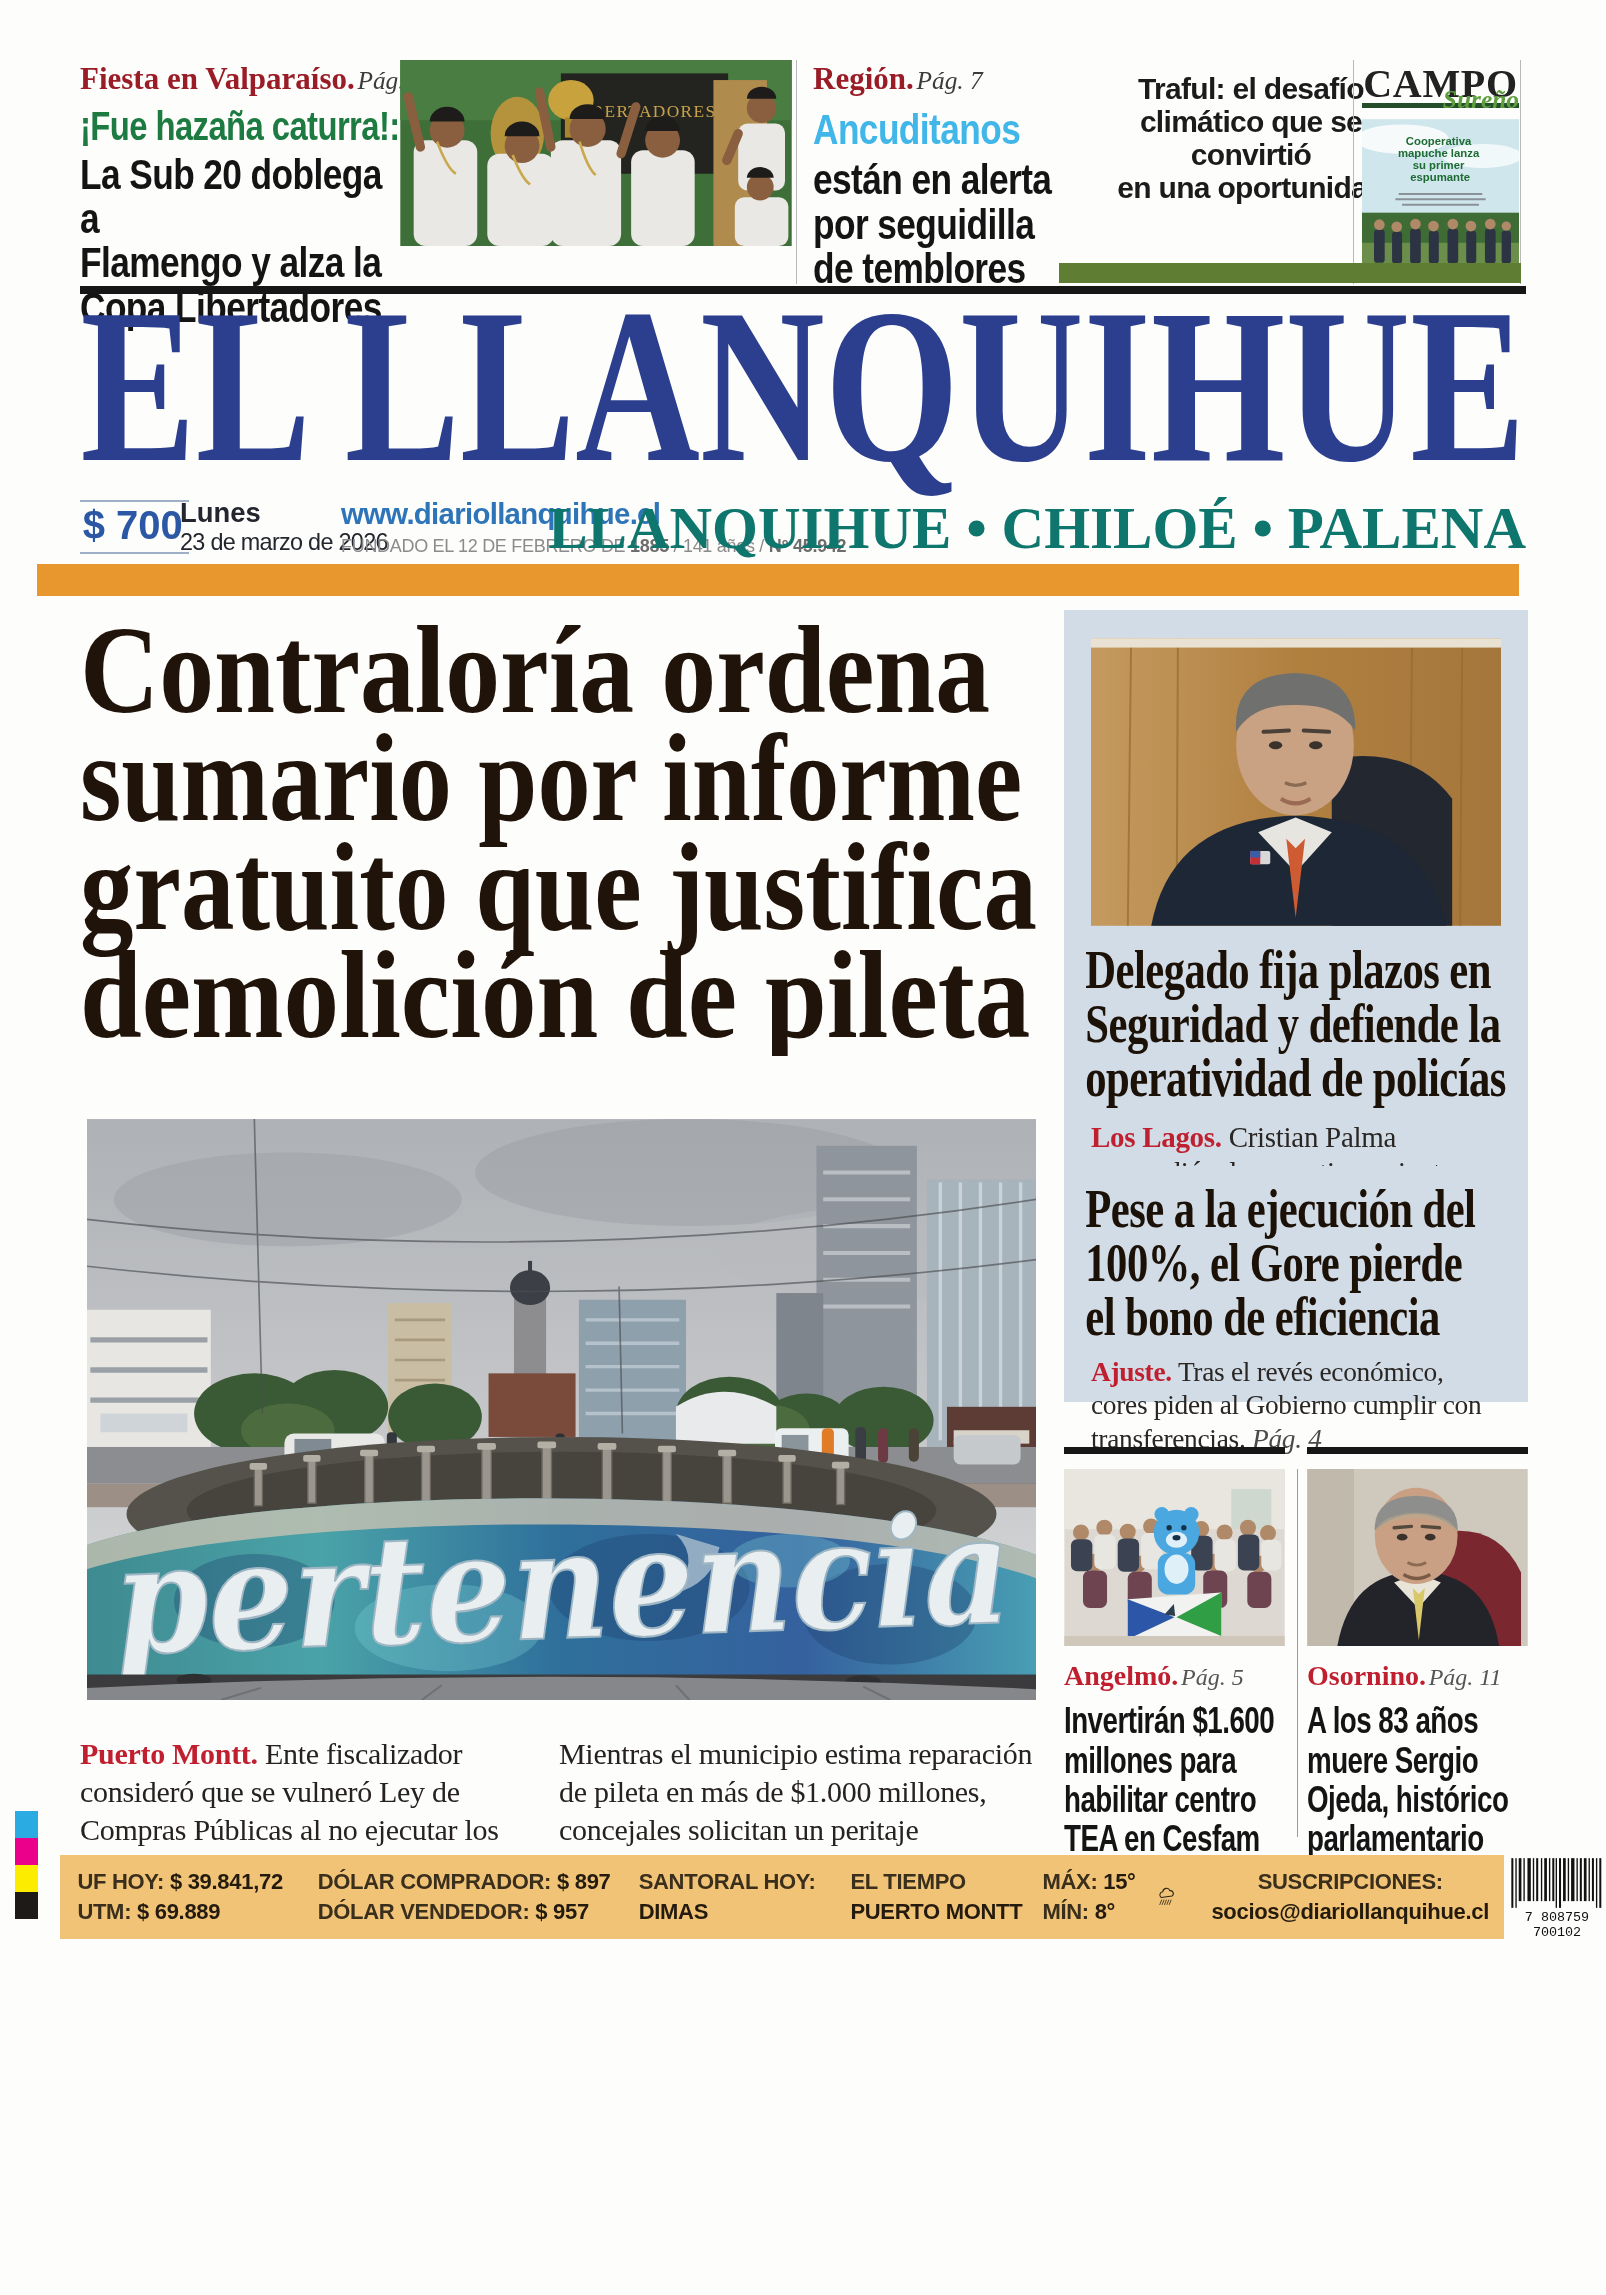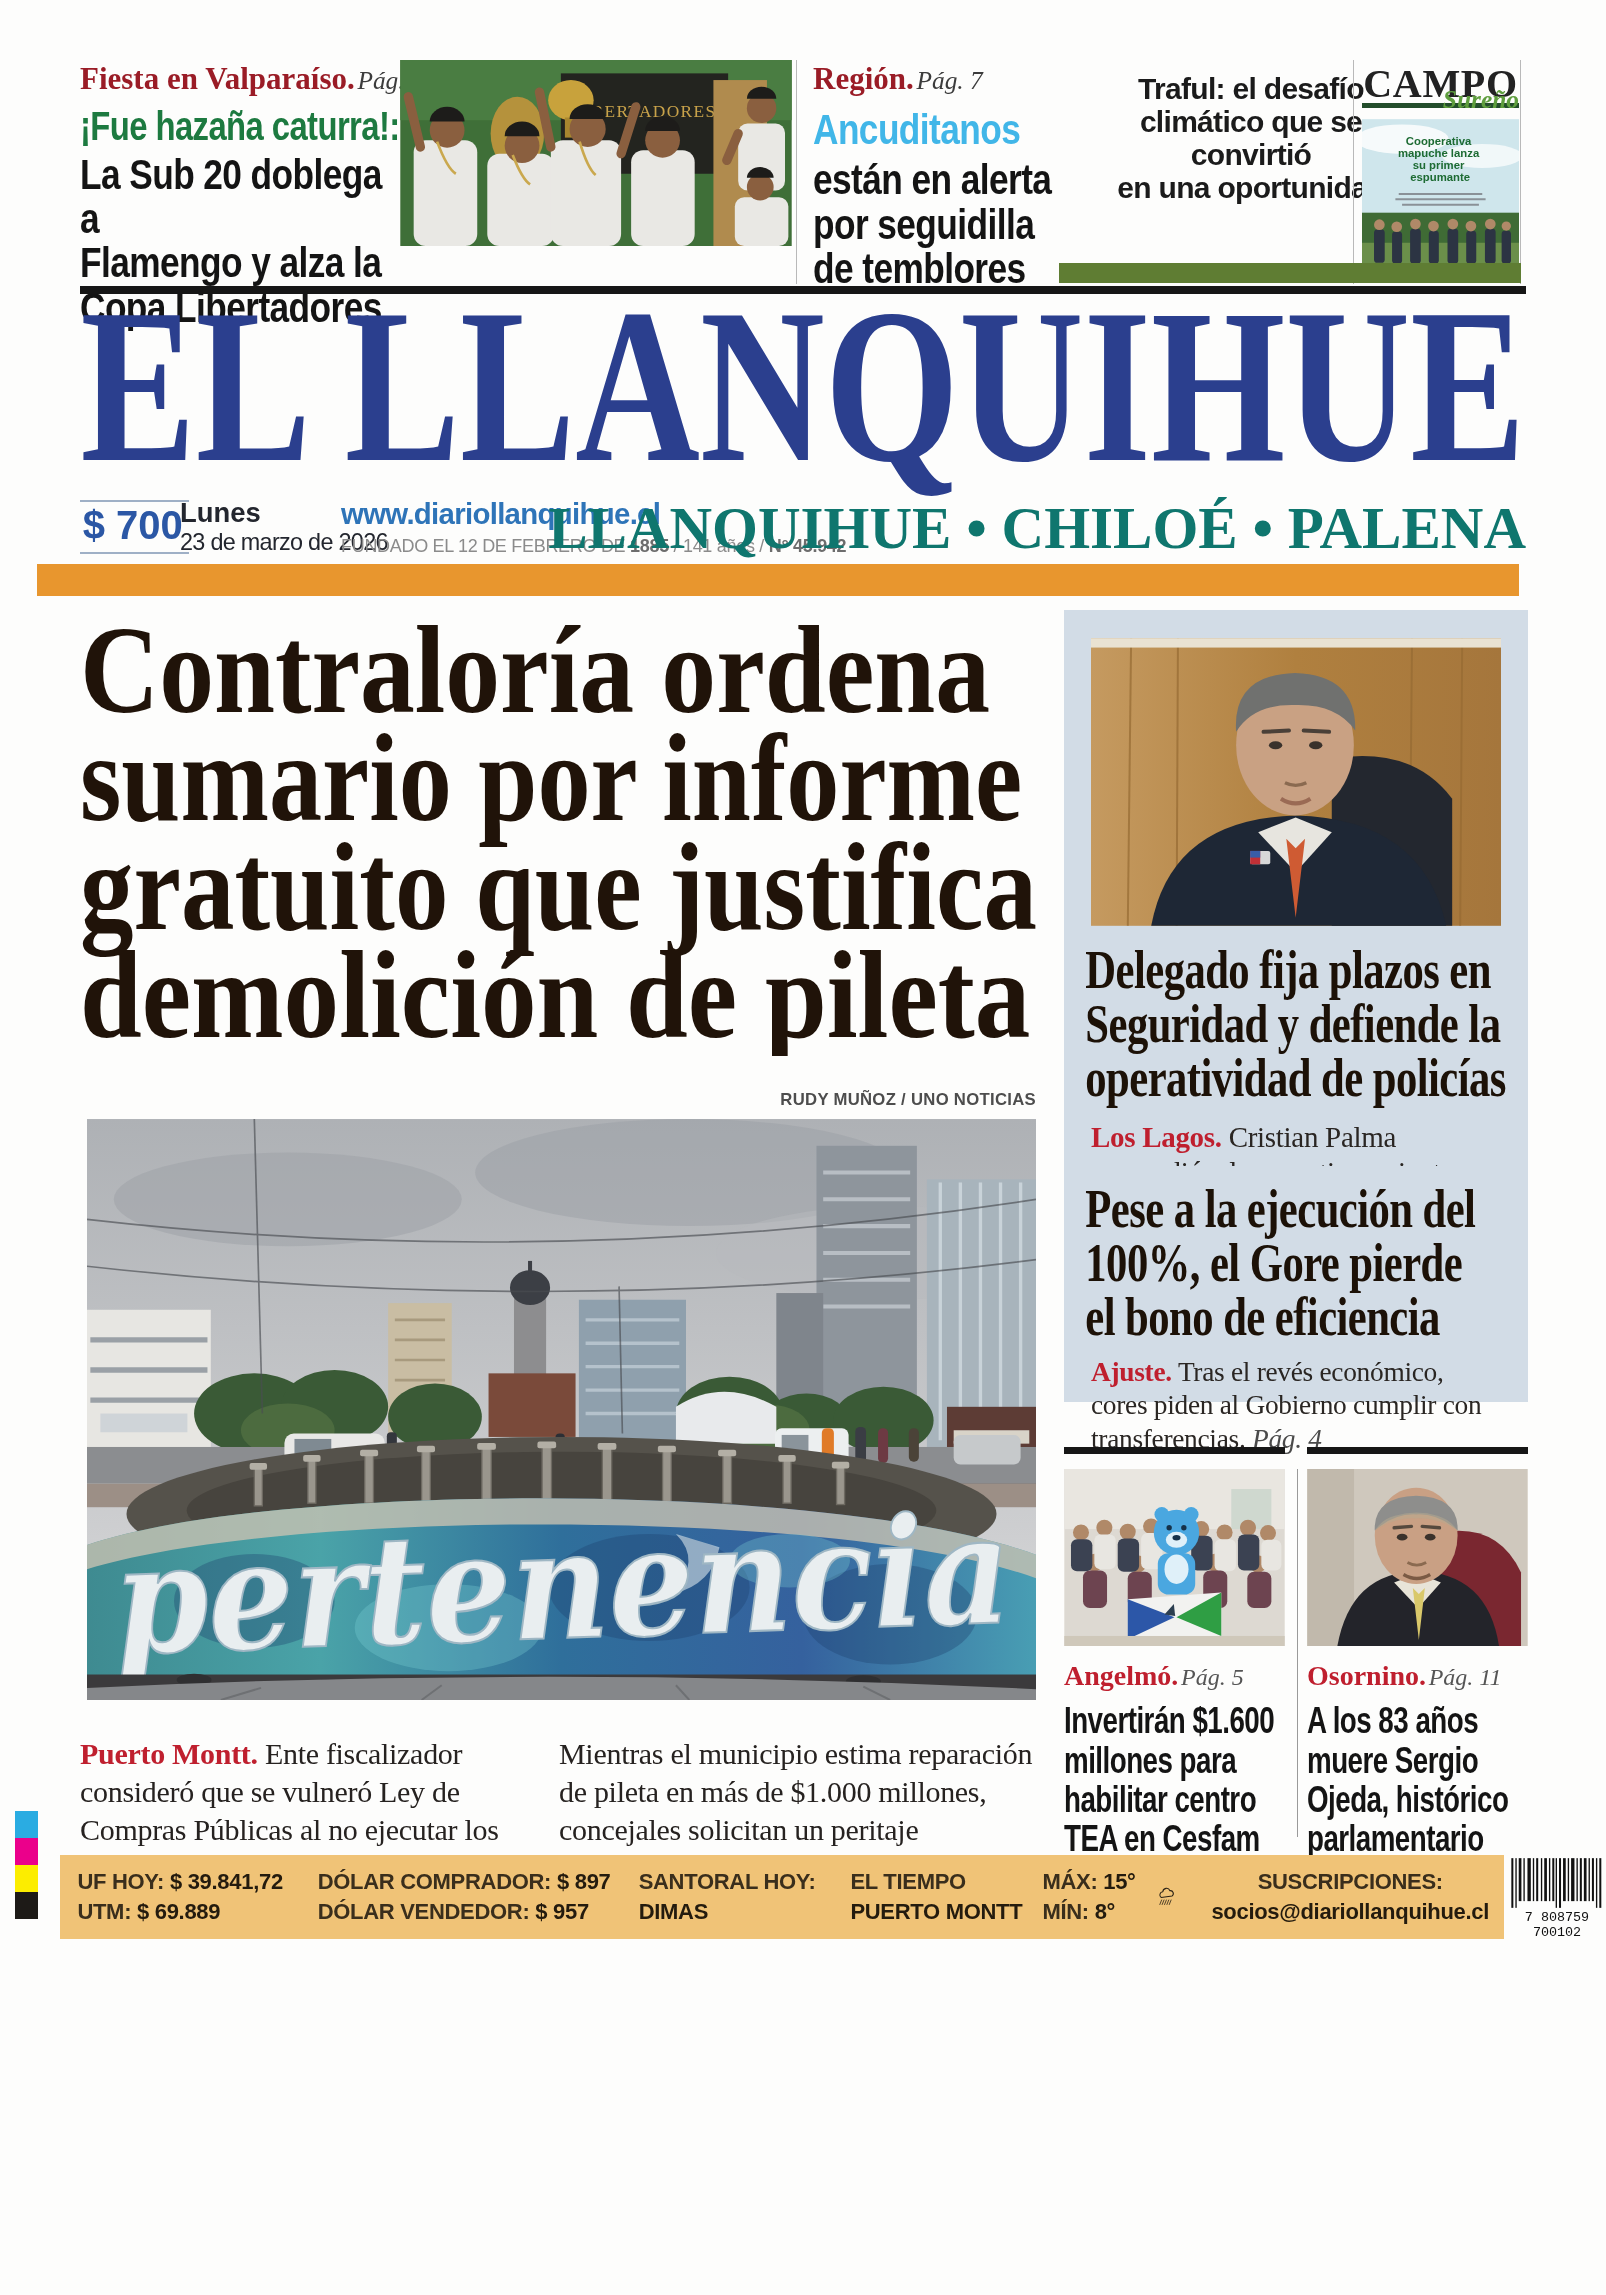--- a/index.html
+++ b/index.html
@@ -236,21 +236,20 @@
 
   <svg class="abs" style="left:80px; top:614px;" width="967" height="442" viewBox="0 0 1445 660">
     <g font-family="Liberation Serif,serif" font-weight="bold" font-size="186" fill="#201309">
       <text x="0" y="146" textLength="1360" lengthAdjust="spacingAndGlyphs">Contraloría ordena</text>
       <text x="0" y="308" textLength="1408" lengthAdjust="spacingAndGlyphs">sumario por informe</text>
       <text x="0" y="470" textLength="1430" lengthAdjust="spacingAndGlyphs">gratuito que justifica</text>
       <text x="0" y="632" textLength="1420" lengthAdjust="spacingAndGlyphs">demolición de pileta</text>
     </g>
   </svg>
 
-  <div class="credit abs" style="left:80px; top:1090px; width:956px;">RUDY MUÑOZ / UNO NOTICIAS</div>
 
   <svg class="abs" style="left:87px; top:1119px;" width="949" height="581" viewBox="0 0 1418 868">
     <defs>
       <linearGradient id="sky" x1="0" y1="0" x2="0" y2="1">
         <stop offset="0" stop-color="#aeb1b5"></stop>
           <stop offset="0.7" stop-color="#cdced0"></stop>
           <stop offset="1" stop-color="#dddedf"></stop>
       </linearGradient>
       <linearGradient id="wall" x1="0" y1="0" x2="1" y2="0">
         <stop offset="0" stop-color="#3e8a90"></stop>

